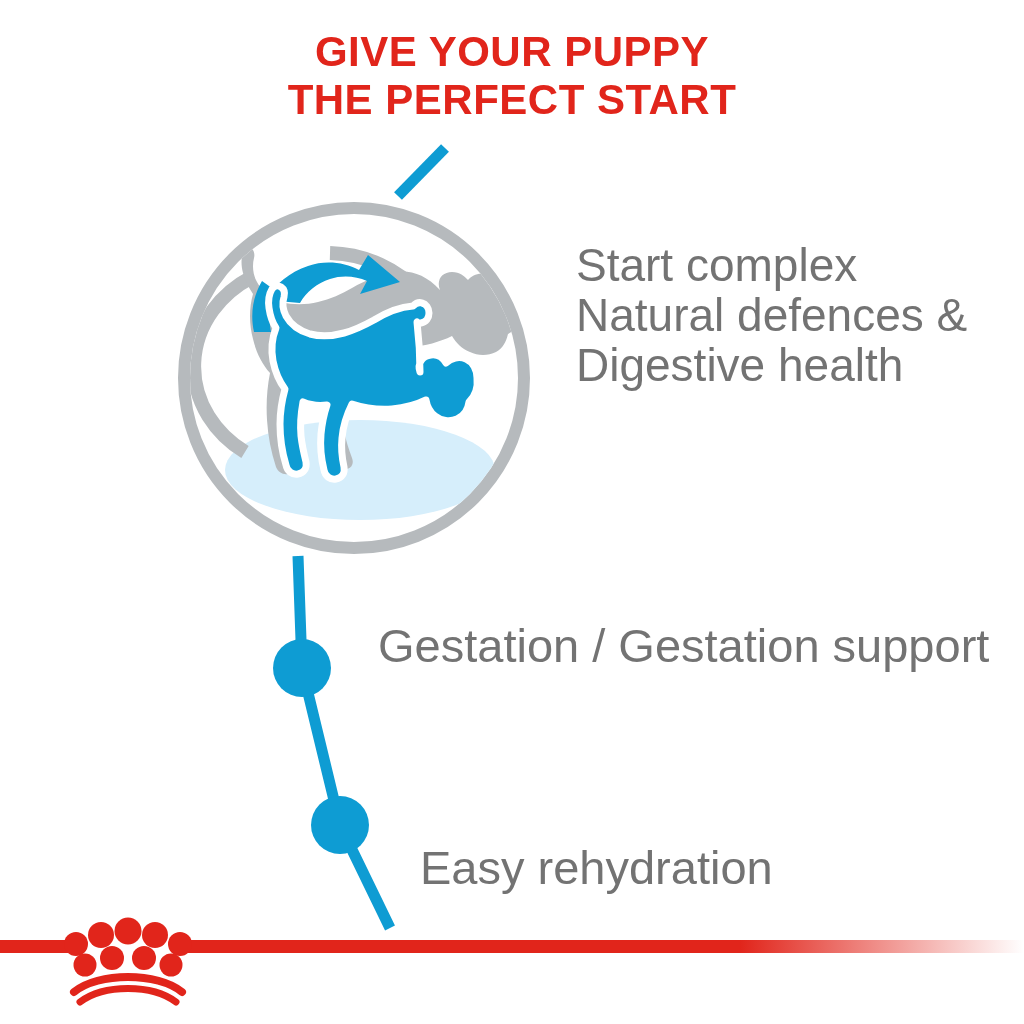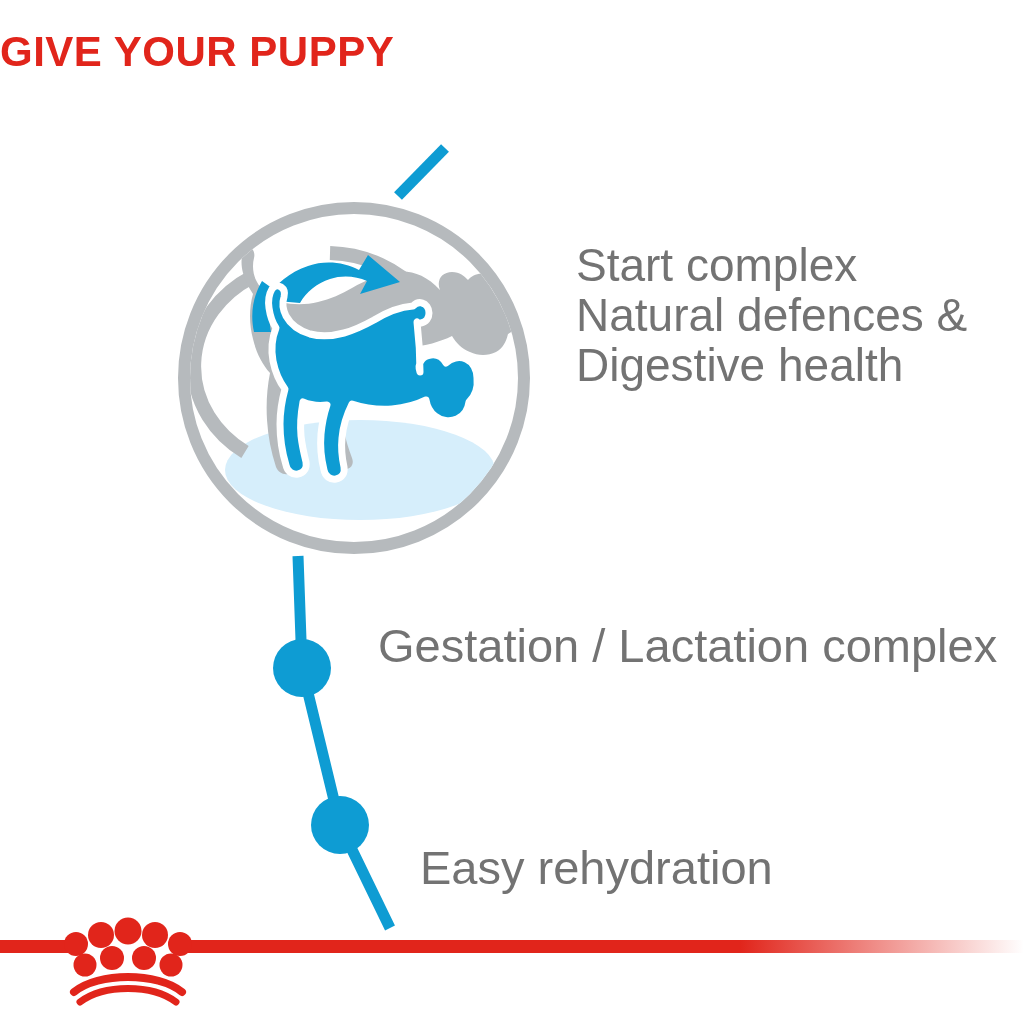--- a/index.html
+++ b/index.html
@@ -18,20 +18,21 @@
     background: #ffffff;
     overflow: hidden;
   }
 
   
   .headline {
     position: absolute;
     left: 0;
     top: 28px;
     width: 1024px;
+    text-align: center;
     color: #e1251b;
     font-family: "Liberation Sans", sans-serif;
     font-weight: bold;
     font-size: 42px;
     line-height: 48px;
     letter-spacing: 0.5px;
     text-transform: uppercase;
     user-select: none;
   }
   .headline .line {
@@ -87,20 +88,21 @@
     height: 110px;
   }
 </style>
 </head>
 <body>
 
 <div id="stage">
 
   <div class="headline">
     <span class="line">GIVE YOUR PUPPY</span>
+    <span class="line">THE PERFECT START</span>
   </div>
 
   <svg class="illustration" viewBox="0 0 1024 1024" xmlns="http://www.w3.org/2000/svg">
 
     <path d="M 445 148 L 398 196" fill="none" stroke="#0e9cd3" stroke-width="11" stroke-linecap="butt"></path>
 
     <path d="M 298 556 L 302 668 L 340 825 L 390 928" fill="none" stroke="#0e9cd3" stroke-width="11" stroke-linejoin="round" stroke-linecap="butt"></path>
 
     <circle cx="354" cy="378" r="170" fill="none" stroke="#b6babd" stroke-width="12"></circle>
 
@@ -217,21 +219,21 @@
 
     <circle cx="302" cy="668" r="29" fill="#0e9cd3"></circle>
     <circle cx="340" cy="825" r="29" fill="#0e9cd3"></circle>
   </svg>
 
   <div class="benefit-text" id="benefit-0">
     <span>Start complex Natural defences &amp; Digestive health</span>
   </div>
 
   <div class="benefit-text" id="benefit-1">
-    <span>Gestation / Lactation complex</span>
+    <span>Gestation / Gestation support</span>
   </div>
 
   <div class="benefit-text" id="benefit-2">
     <span>Easy rehydration</span>
   </div>
 
   <svg class="brandbar" viewBox="0 0 1024 110" xmlns="http://www.w3.org/2000/svg">
     <defs>
       <linearGradient id="rightFade" x1="0" y1="0" x2="1" y2="0">
         <stop offset="0%" stop-color="#e1251b" stop-opacity="1"></stop>

